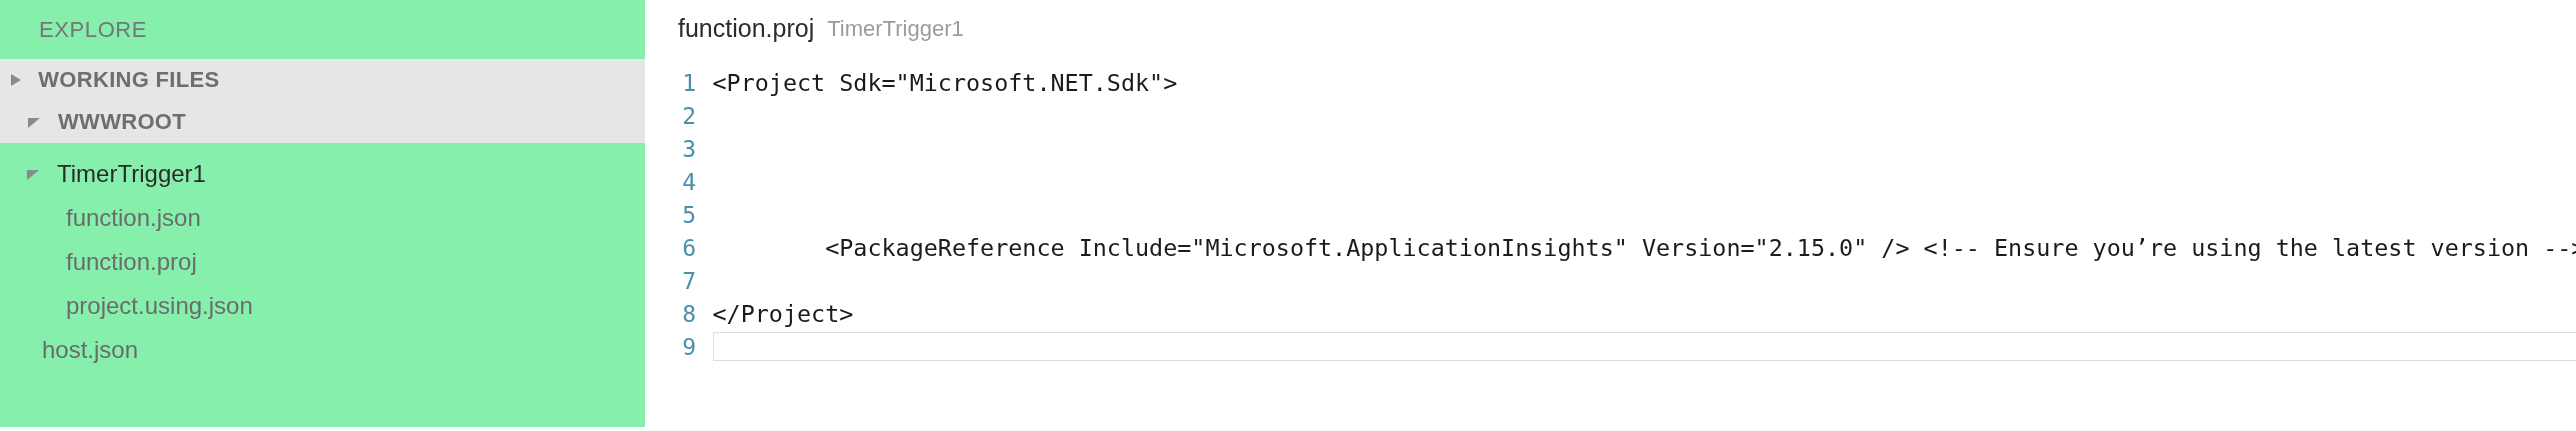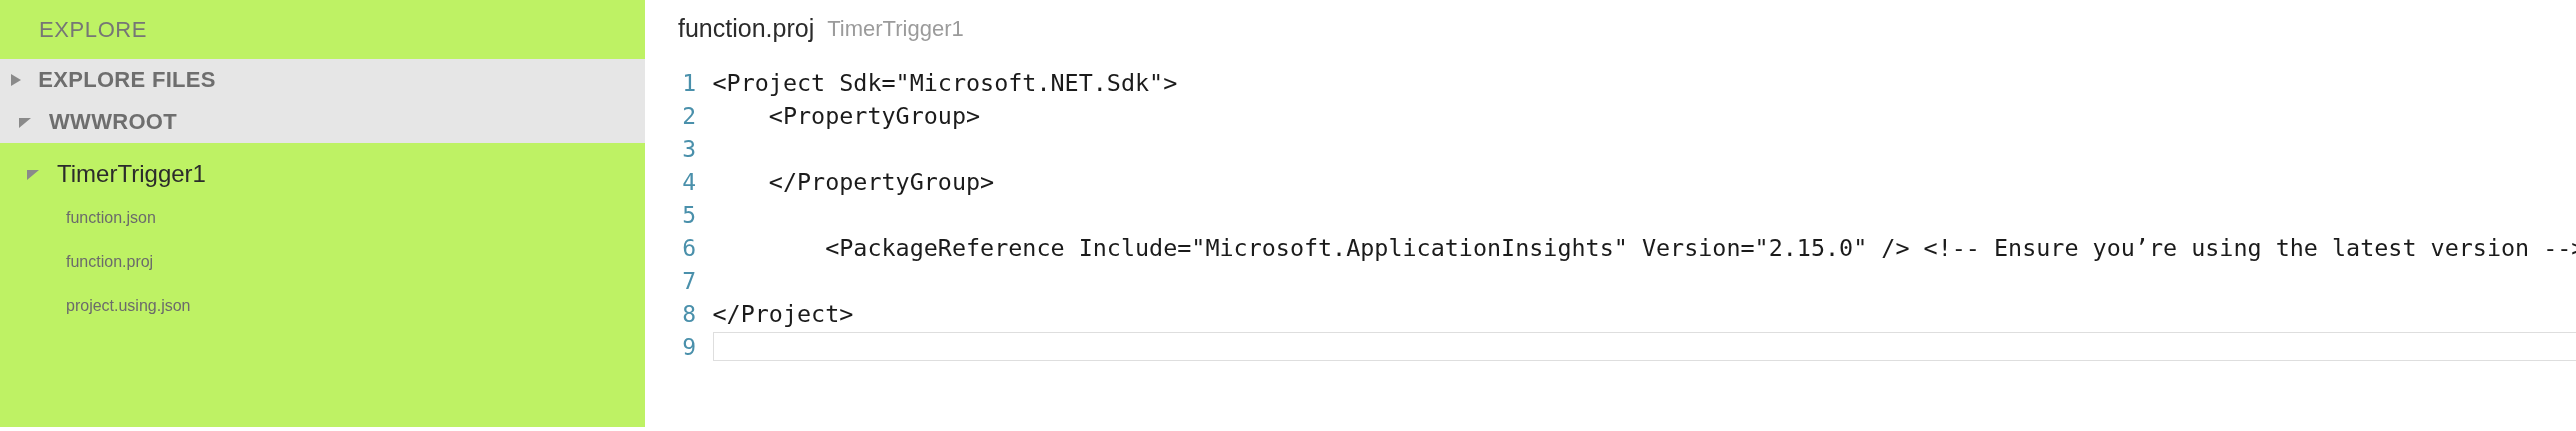--- a/index.html
+++ b/index.html
@@ -19,21 +19,21 @@
     height: 431px;
     display: flex;
     background: #ffffff;
   }
 
   
   .sidebar {
     position: relative;
     width: 645px;
     height: 427px;
-    background: #bef264;
+    background: #86efac;
     flex: 0 0 645px;
     box-sizing: border-box;
   }
   .explore-header {
     height: 59px;
     display: flex;
     align-items: center;
     padding-left: 39px;
     box-sizing: border-box;
   }
@@ -83,32 +83,32 @@
     border-bottom: 6.4px solid transparent;
   }
   .tri.expanded::before {
     left: 0.9px;
     top: 5.5px;
     width: 0; height: 0;
     border-top: 10px solid #8a8a8a;
     border-right: 12px solid transparent;
   }
   .row-working  { padding-left: 7.3px; }
-  .row-wwwroot  { padding-left: 18px; }
+  .row-wwwroot  { padding-left: 7px; margin-left: 20px; }
   .row-folder   { padding-left: 26px; }
   .row-file     { padding-left: 66px; }
   .row-rootfile { padding-left: 42px; }
 
   .folder-label {
     font-size: 24px;
     color: #2b2b2b;
     font-weight: 400;
   }
   .file-label {
-    font-size: 16px;
+    font-size: 24px;
     color: #6b6b6b;
     font-weight: 400;
   }
   .spacer-8 { height: 9.2px; }
 
   
   .editor {
     position: relative;
     flex: 1 1 auto;
     height: 431px;
@@ -185,21 +185,21 @@
   <div class="sidebar">
 
     <div class="explore-header">
       <span class="explore-label">EXPLORE</span>
     </div>
 
     <div class="section-band">
 
       <div class="tree-row section row-working">
         <span class="tri collapsed"></span>
-        <span class="section-label">EXPLORE FILES</span>
+        <span class="section-label">WORKING FILES</span>
       </div>
 
       <div class="tree-row section row-wwwroot">
         <span class="tri expanded"></span>
         <span class="section-label">WWWROOT</span>
       </div>
 
     </div>
 
     <div class="spacer-8"></div>
@@ -212,46 +212,47 @@
     <div class="tree-row row-file">
       <span class="file-label">function.json</span>
     </div>
     <div class="tree-row row-file">
       <span class="file-label">function.proj</span>
     </div>
     <div class="tree-row row-file">
       <span class="file-label">project.using.json</span>
     </div>
 
+    <div class="tree-row row-rootfile">
+      <span class="file-label">host.json</span>
+    </div>
 
   </div>
 
   <div class="editor">
 
     <div class="tabbar">
       <span class="tab-filename">function.proj</span>
       <span class="tab-path">TimerTrigger1</span>
     </div>
 
     <div class="code-area">
 
       <div class="code-line">
         <span class="lineno">1</span>
         <span class="codetext">&lt;Project Sdk="Microsoft.NET.Sdk"&gt;</span>
       </div>
       <div class="code-line">
         <span class="lineno">2</span>
-        <span class="codetext">    &lt;PropertyGroup&gt;</span>
       </div>
       <div class="code-line">
         <span class="lineno">3</span>
       </div>
       <div class="code-line">
         <span class="lineno">4</span>
-        <span class="codetext">    &lt;/PropertyGroup&gt;</span>
       </div>
       <div class="code-line">
         <span class="lineno">5</span>
       </div>
       <div class="code-line">
         <span class="lineno">6</span>
         <span class="codetext">        &lt;PackageReference Include="Microsoft.ApplicationInsights" Version="2.15.0" /&gt; &lt;!-- Ensure you’re using the latest version --&gt;</span>
       </div>
       <div class="code-line">
         <span class="lineno">7</span>

